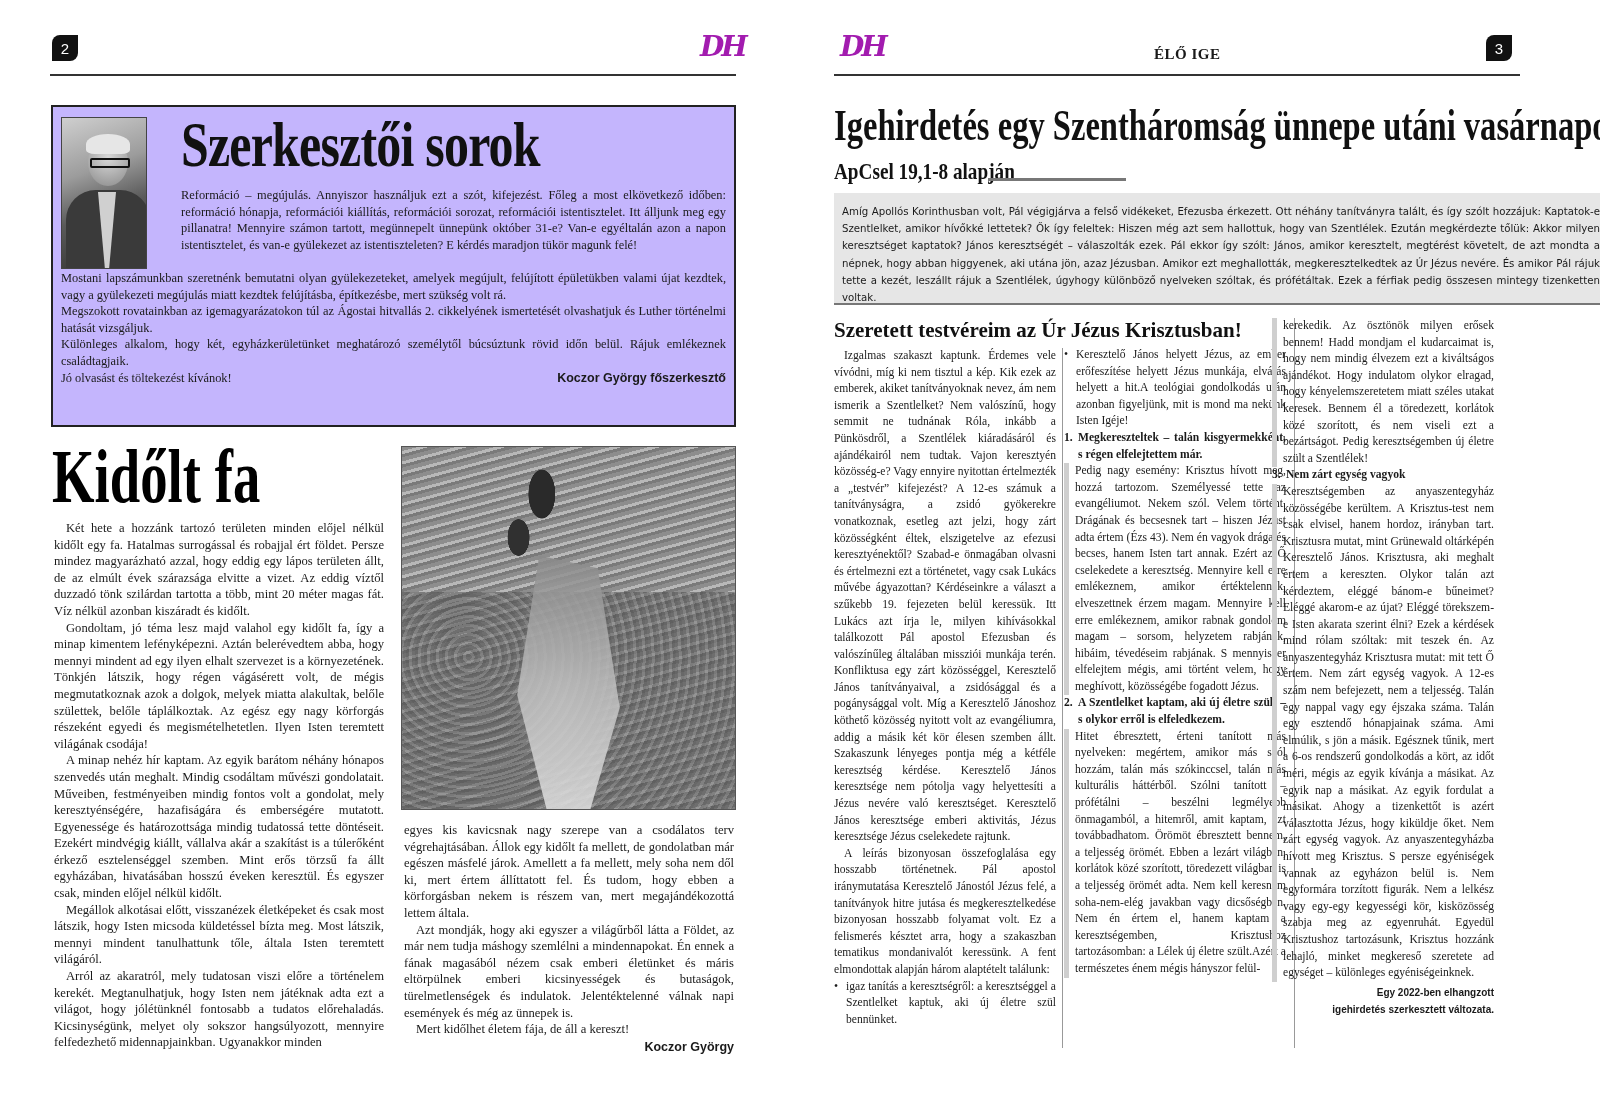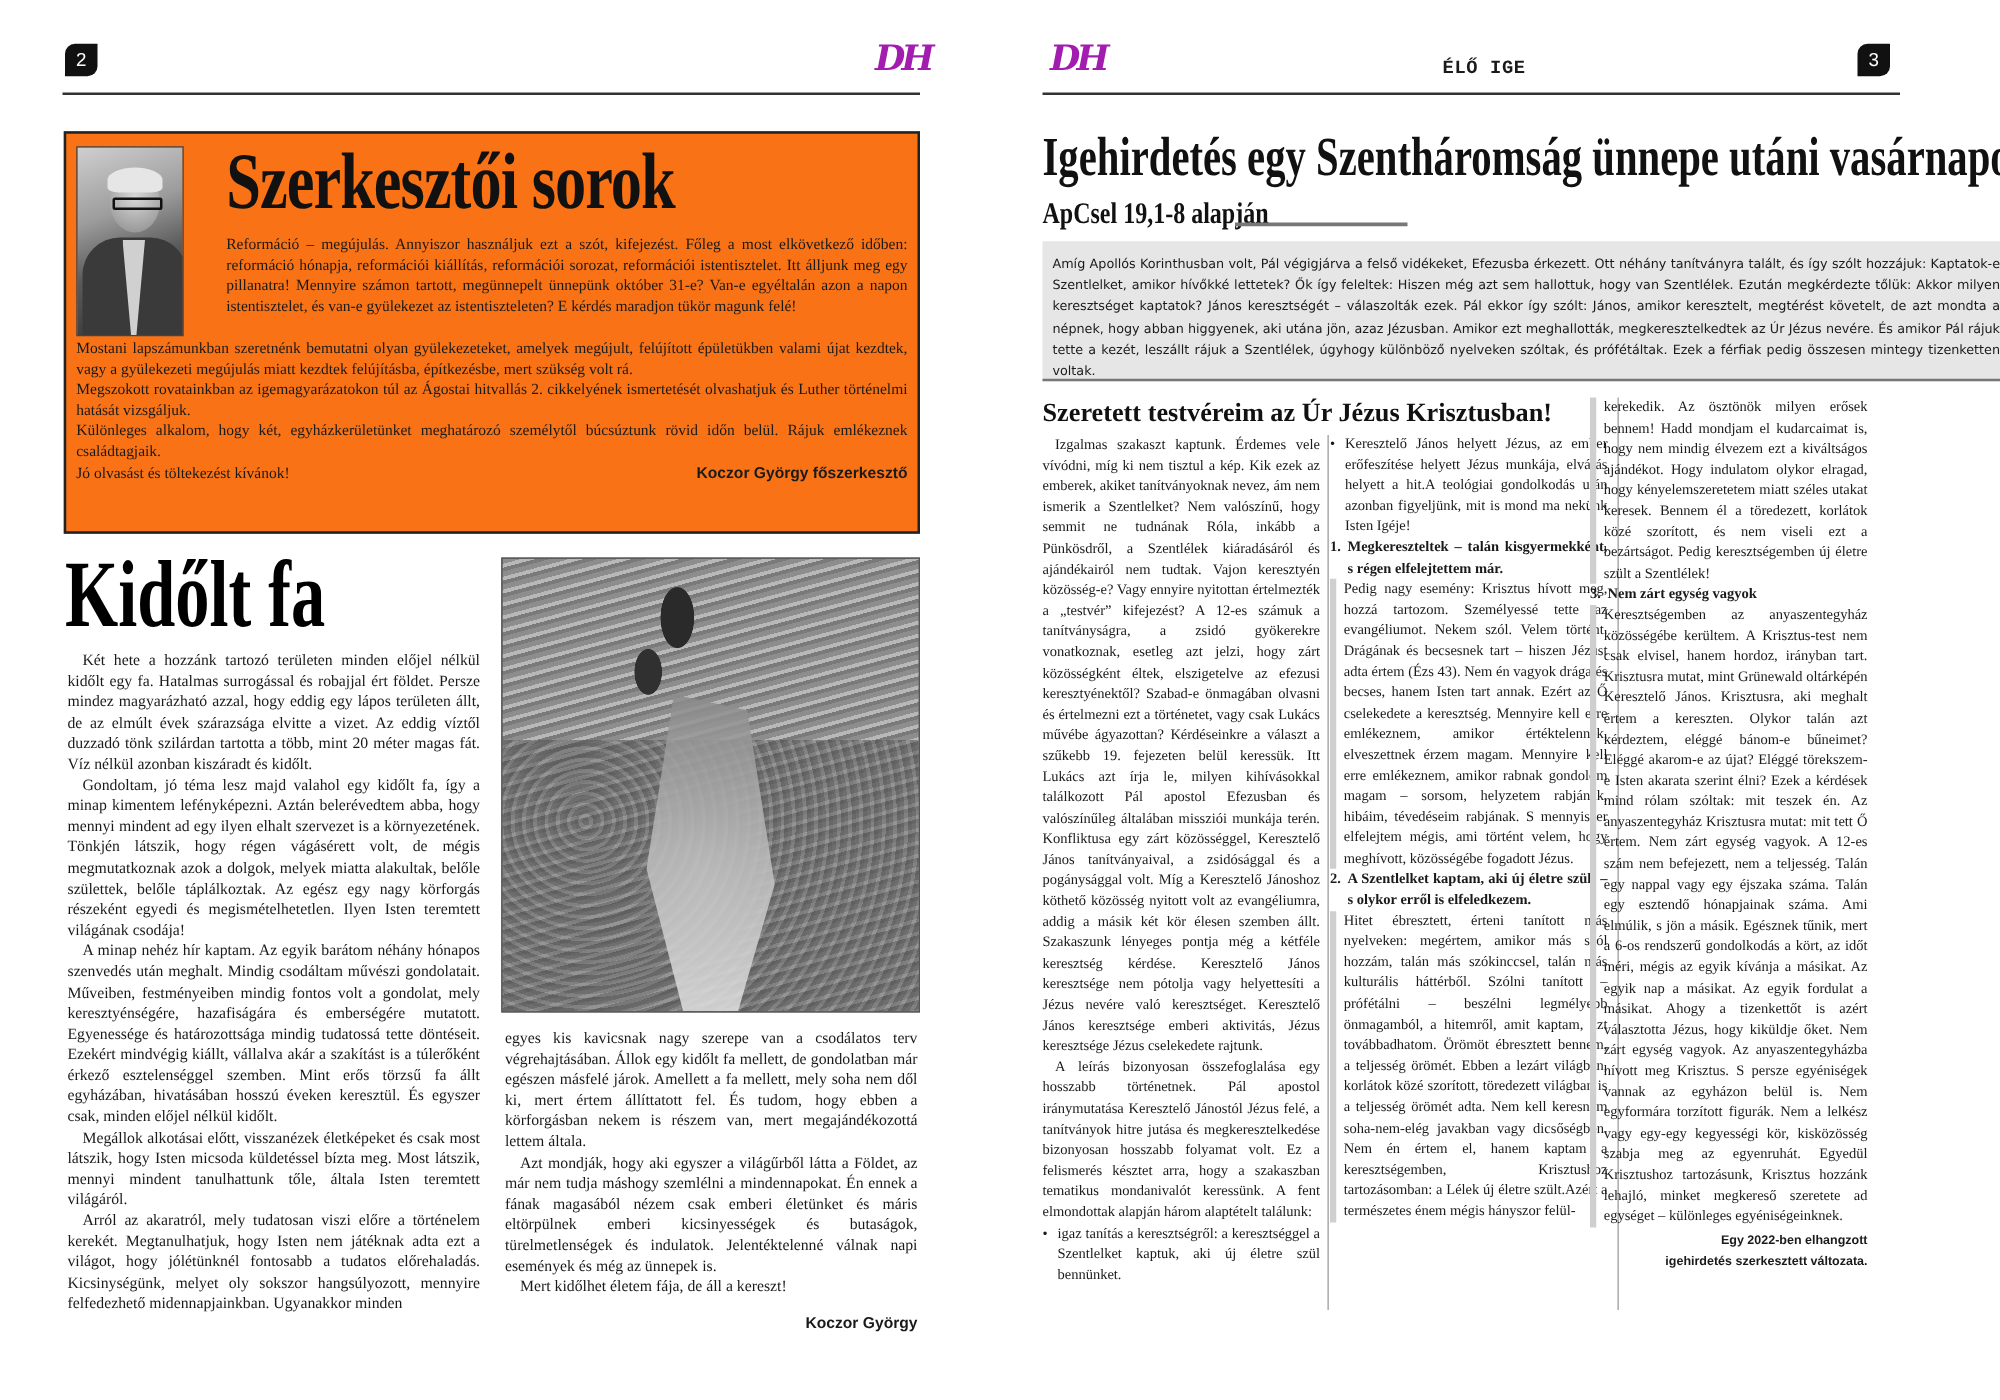--- a/index.html
+++ b/index.html
@@ -7,27 +7,27 @@
   .page { position:absolute; top:0; height:1120px; }
   .page-left { left:0; width:800px; }
   .page-right { left:800px; width:800px; }
 
   .pagenum { position:absolute; top:35px; width:26px; height:26px; background:#111; color:#fff; font-family:"Liberation Sans", sans-serif; font-size:15px; display:flex; align-items:center; justify-content:center; }
   .pagenum.left { left:52px; border-radius:8px 0 8px 0; }
   .pagenum.right { left:686px; border-radius:8px 0 8px 0; }
   .logo { position:absolute; top:30px; font-family:"DejaVu Serif", serif; font-style:italic; font-size:28px; font-weight:bold; letter-spacing:-3px; color:#a21caf; }
   .logo.left { left:700px; }
   .logo.right { left:40px; }
-  .section-title { position:absolute; top:46px; left:354px; font-family:Liberation Mono, monospace; font-size:15px; font-weight:bold; letter-spacing:0.5px;text-align:right; }
+  .section-title { position:absolute; top:46px; left:354px; font-family:Liberation Serif, serif; font-size:15px; font-weight:bold; letter-spacing:0.5px;text-align:right; }
   .header-rule { position:absolute; top:74px; height:2px; background:#333; }
   .header-rule.left { left:50px; width:686px; }
   .header-rule.right { left:34px; width:686px; }
 
   
-  .editorial { position:absolute; left:51px; top:105px; width:681px; height:318px; background:#f97316; border:2px solid #222; }
+  .editorial { position:absolute; left:51px; top:105px; width:681px; height:318px; background:#c4b5fd; border:2px solid #222; }
   .ed-photo { position:absolute; left:8px; top:10px; width:84px; height:150px; background:linear-gradient(160deg,#cfcfcf 0%,#9c9c9c 35%,#5a5a5a 60%,#2e2e2e 100%); border:1px solid #444; overflow:hidden; }
   .ed-photo .head { position:absolute; left:26px; top:20px; width:40px; height:48px; border-radius:50%; background:radial-gradient(circle at 50% 40%, #d8d8d8, #8a8a8a); }
   .ed-photo .hair { position:absolute; left:24px; top:16px; width:44px; height:20px; border-radius:50% 50% 20% 20%; background:#e6e6e6; }
   .ed-photo .glasses { position:absolute; left:28px; top:40px; width:36px; height:6px; border:2px solid #111; border-radius:2px; }
   .ed-photo .suit { position:absolute; left:4px; top:72px; width:84px; height:84px; background:#3a3a3a; border-radius:30px 30px 0 0; }
   .ed-photo .shirt { position:absolute; left:36px; top:74px; width:18px; height:80px; background:#d0d0d0; clip-path:polygon(0 0,100% 0,60% 100%,40% 100%); }
   .ed-title { position:absolute; left:128px; top:6px; font-family:"Liberation Serif", serif; font-size:64px; font-weight:bold; transform:scaleX(0.78); transform-origin:left top; letter-spacing:-1px; line-height:1; color:#111; }
   .ed-intro { position:absolute; left:128px; top:80px; width:545px; font-size:12.4px; line-height:16.6px; text-align:justify; }
   .ed-body { position:absolute; left:8px; top:163px; width:665px; font-size:12.4px; line-height:16.6px; text-align:justify; }
   .ed-body p { margin:0; }
@@ -112,21 +112,21 @@
     <p>Arról az akaratról, mely tudatosan viszi előre a történelem kerekét. Megtanulhatjuk, hogy Isten nem játéknak adta ezt a világot, hogy jólétünknél fontosabb a tudatos előrehaladás. Kicsinységünk, melyet oly sokszor hangsúlyozott, mennyire felfedezhető midennapjainkban. Ugyanakkor minden</p>
   </div>
   <div class="kf-photo" title="fallen tree stump photo">
     <div class="ground"></div>
       <div class="trunk"></div>
   </div>
   <div class="kf-col2">
     <p style="text-indent:0">egyes kis kavicsnak nagy szerepe van a csodálatos terv végrehajtásában. Állok egy kidőlt fa mellett, de gondolatban már egészen másfelé járok. Amellett a fa mellett, mely soha nem dől ki, mert értem állíttatott fel. És tudom, hogy ebben a körforgásban nekem is részem van, mert megajándékozottá lettem általa.</p>
     <p>Azt mondják, hogy aki egyszer a világűrből látta a Földet, az már nem tudja máshogy szemlélni a mindennapokat. Én ennek a fának magasából nézem csak emberi életünket és máris eltörpülnek emberi kicsinyességek és butaságok, türelmetlenségek és indulatok. Jelentéktelenné válnak napi események és még az ünnepek is.</p>
     <p>Mert kidőlhet életem fája, de áll a kereszt!</p>
-    <div class="sign" style="text-align:right;margin-top:12px">Koczor György</div>
+    <div class="sign" style="text-align:right;margin-top:1px">Koczor György</div>
   </div>
 </div>
 
 <div class="page page-right">
   <div class="logo right">DH</div>
   <div class="section-title">ÉLŐ IGE</div>
   <div class="pagenum right">3</div>
   <div class="header-rule right"></div>
 
   <div class="sermon-title">Igehirdetés egy Szentháromság ünnepe utáni vasárnapon</div>

